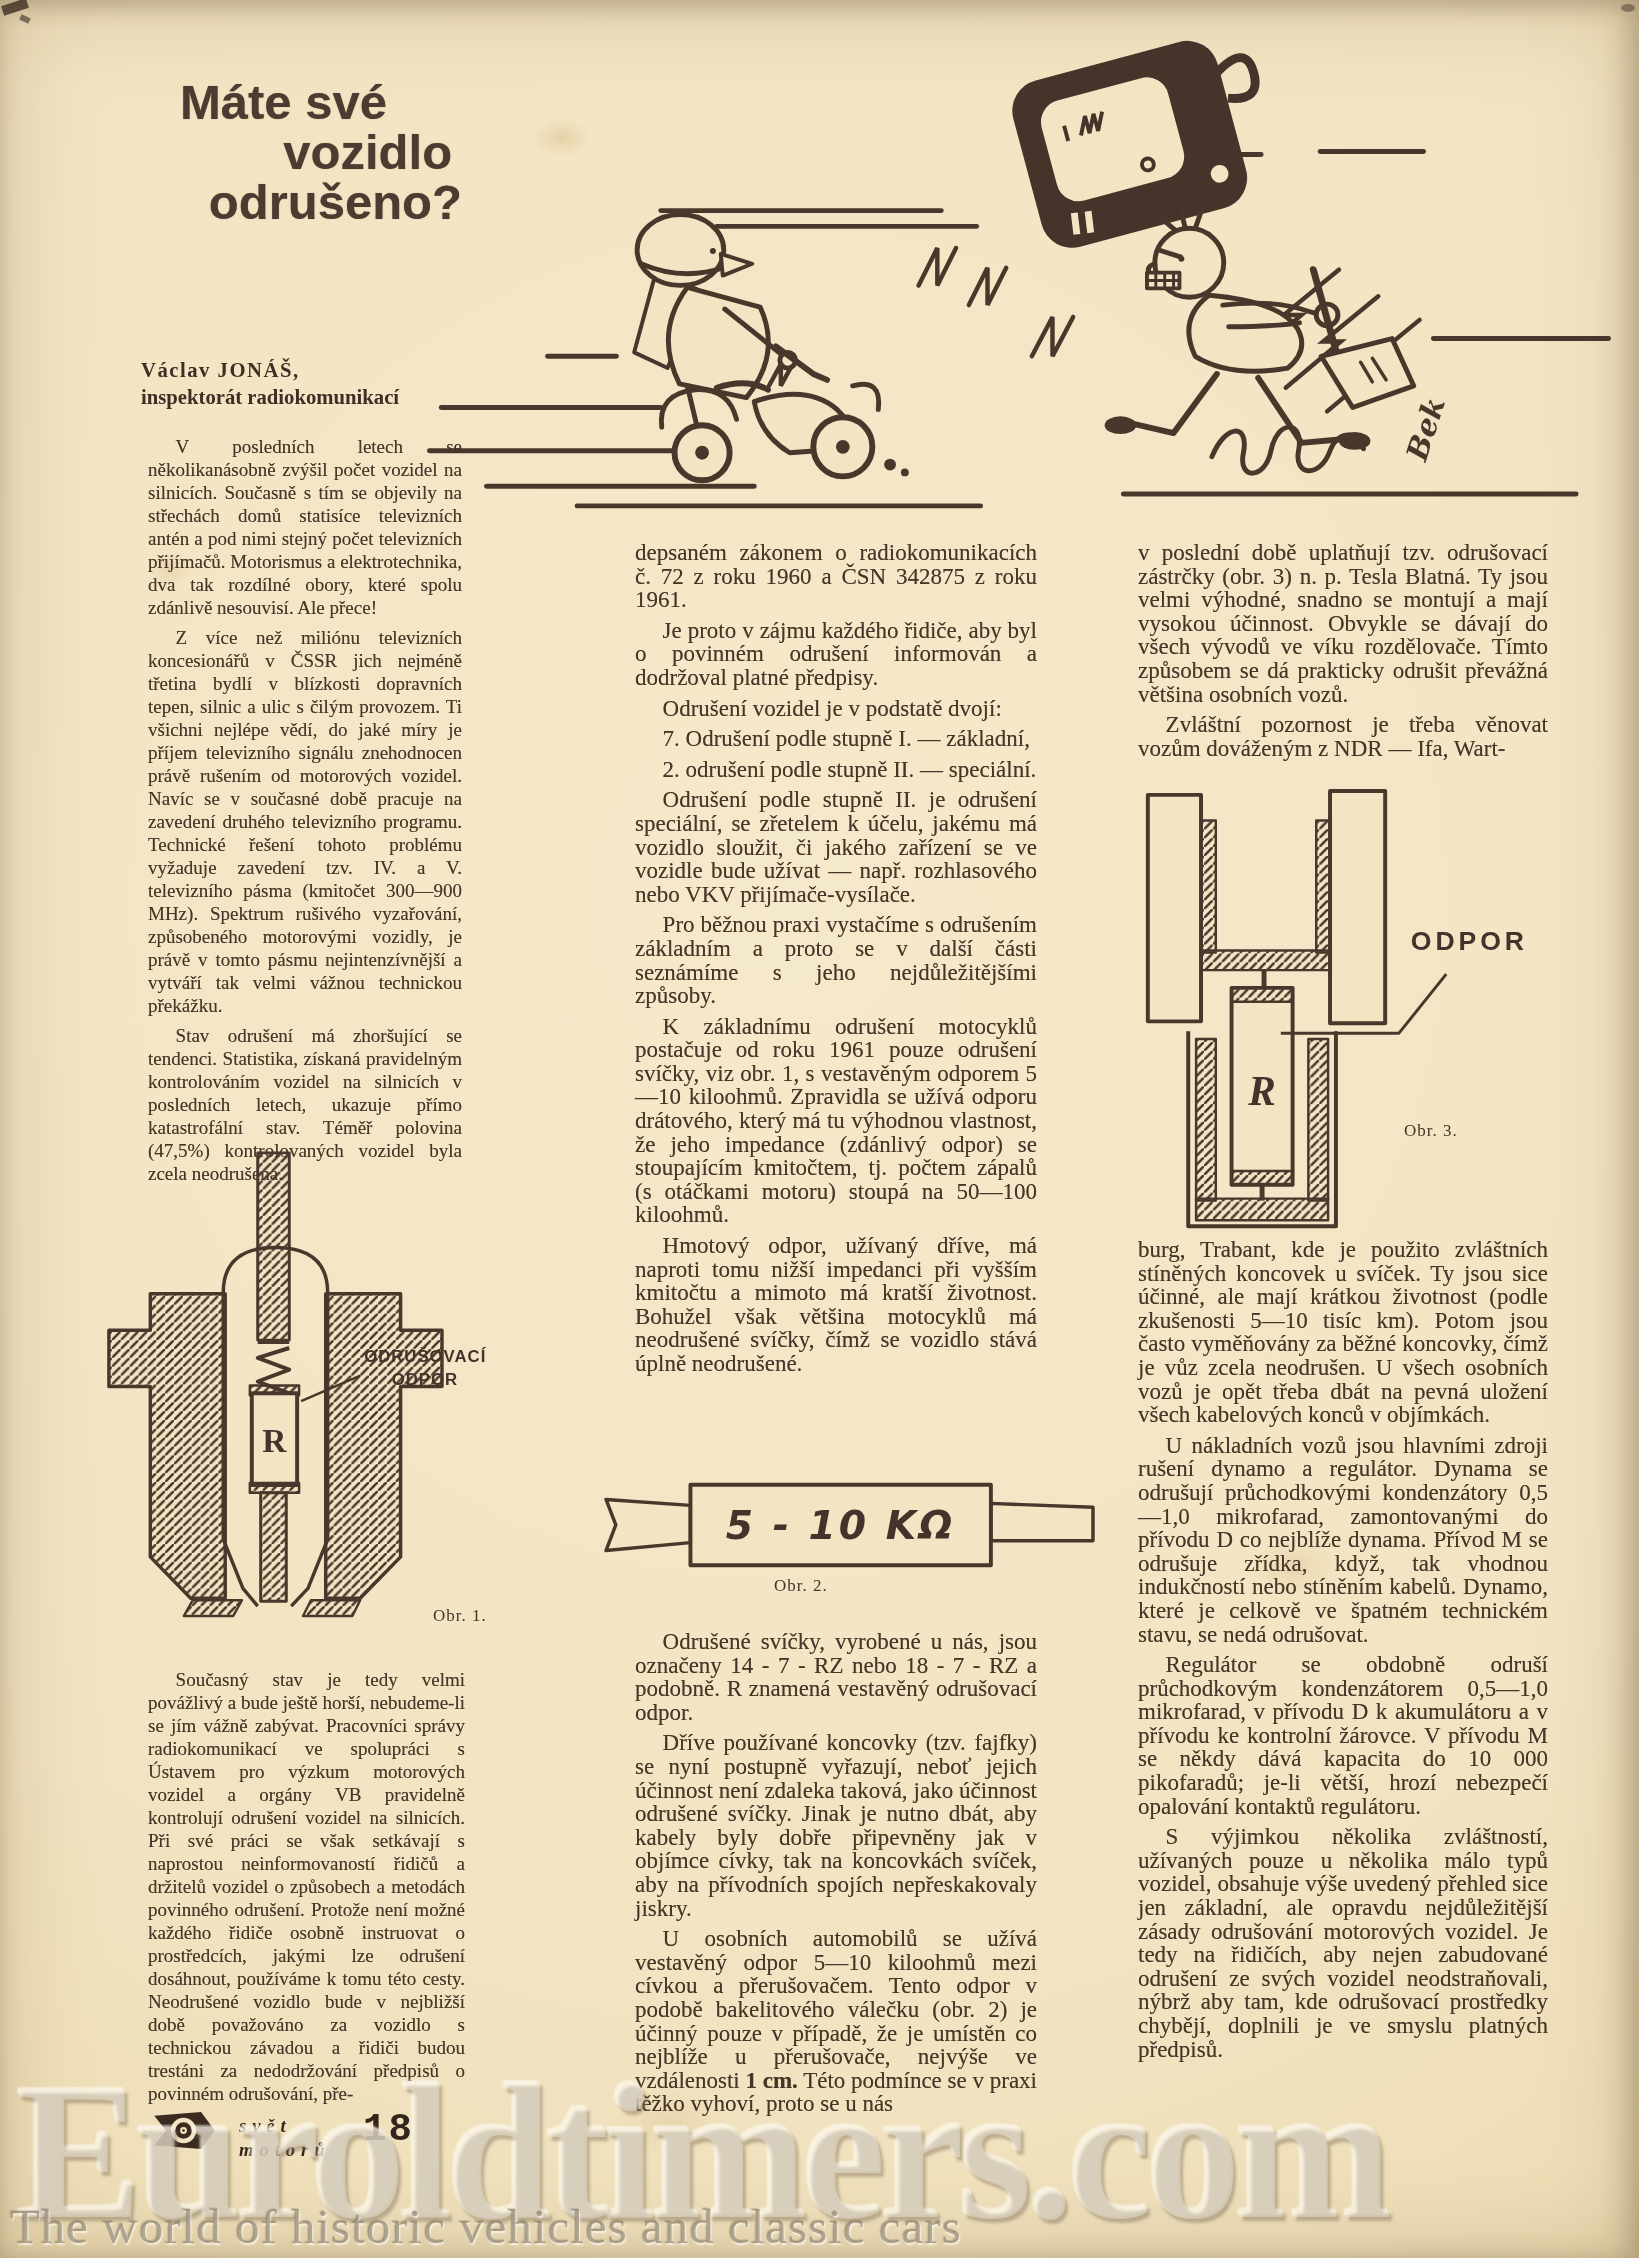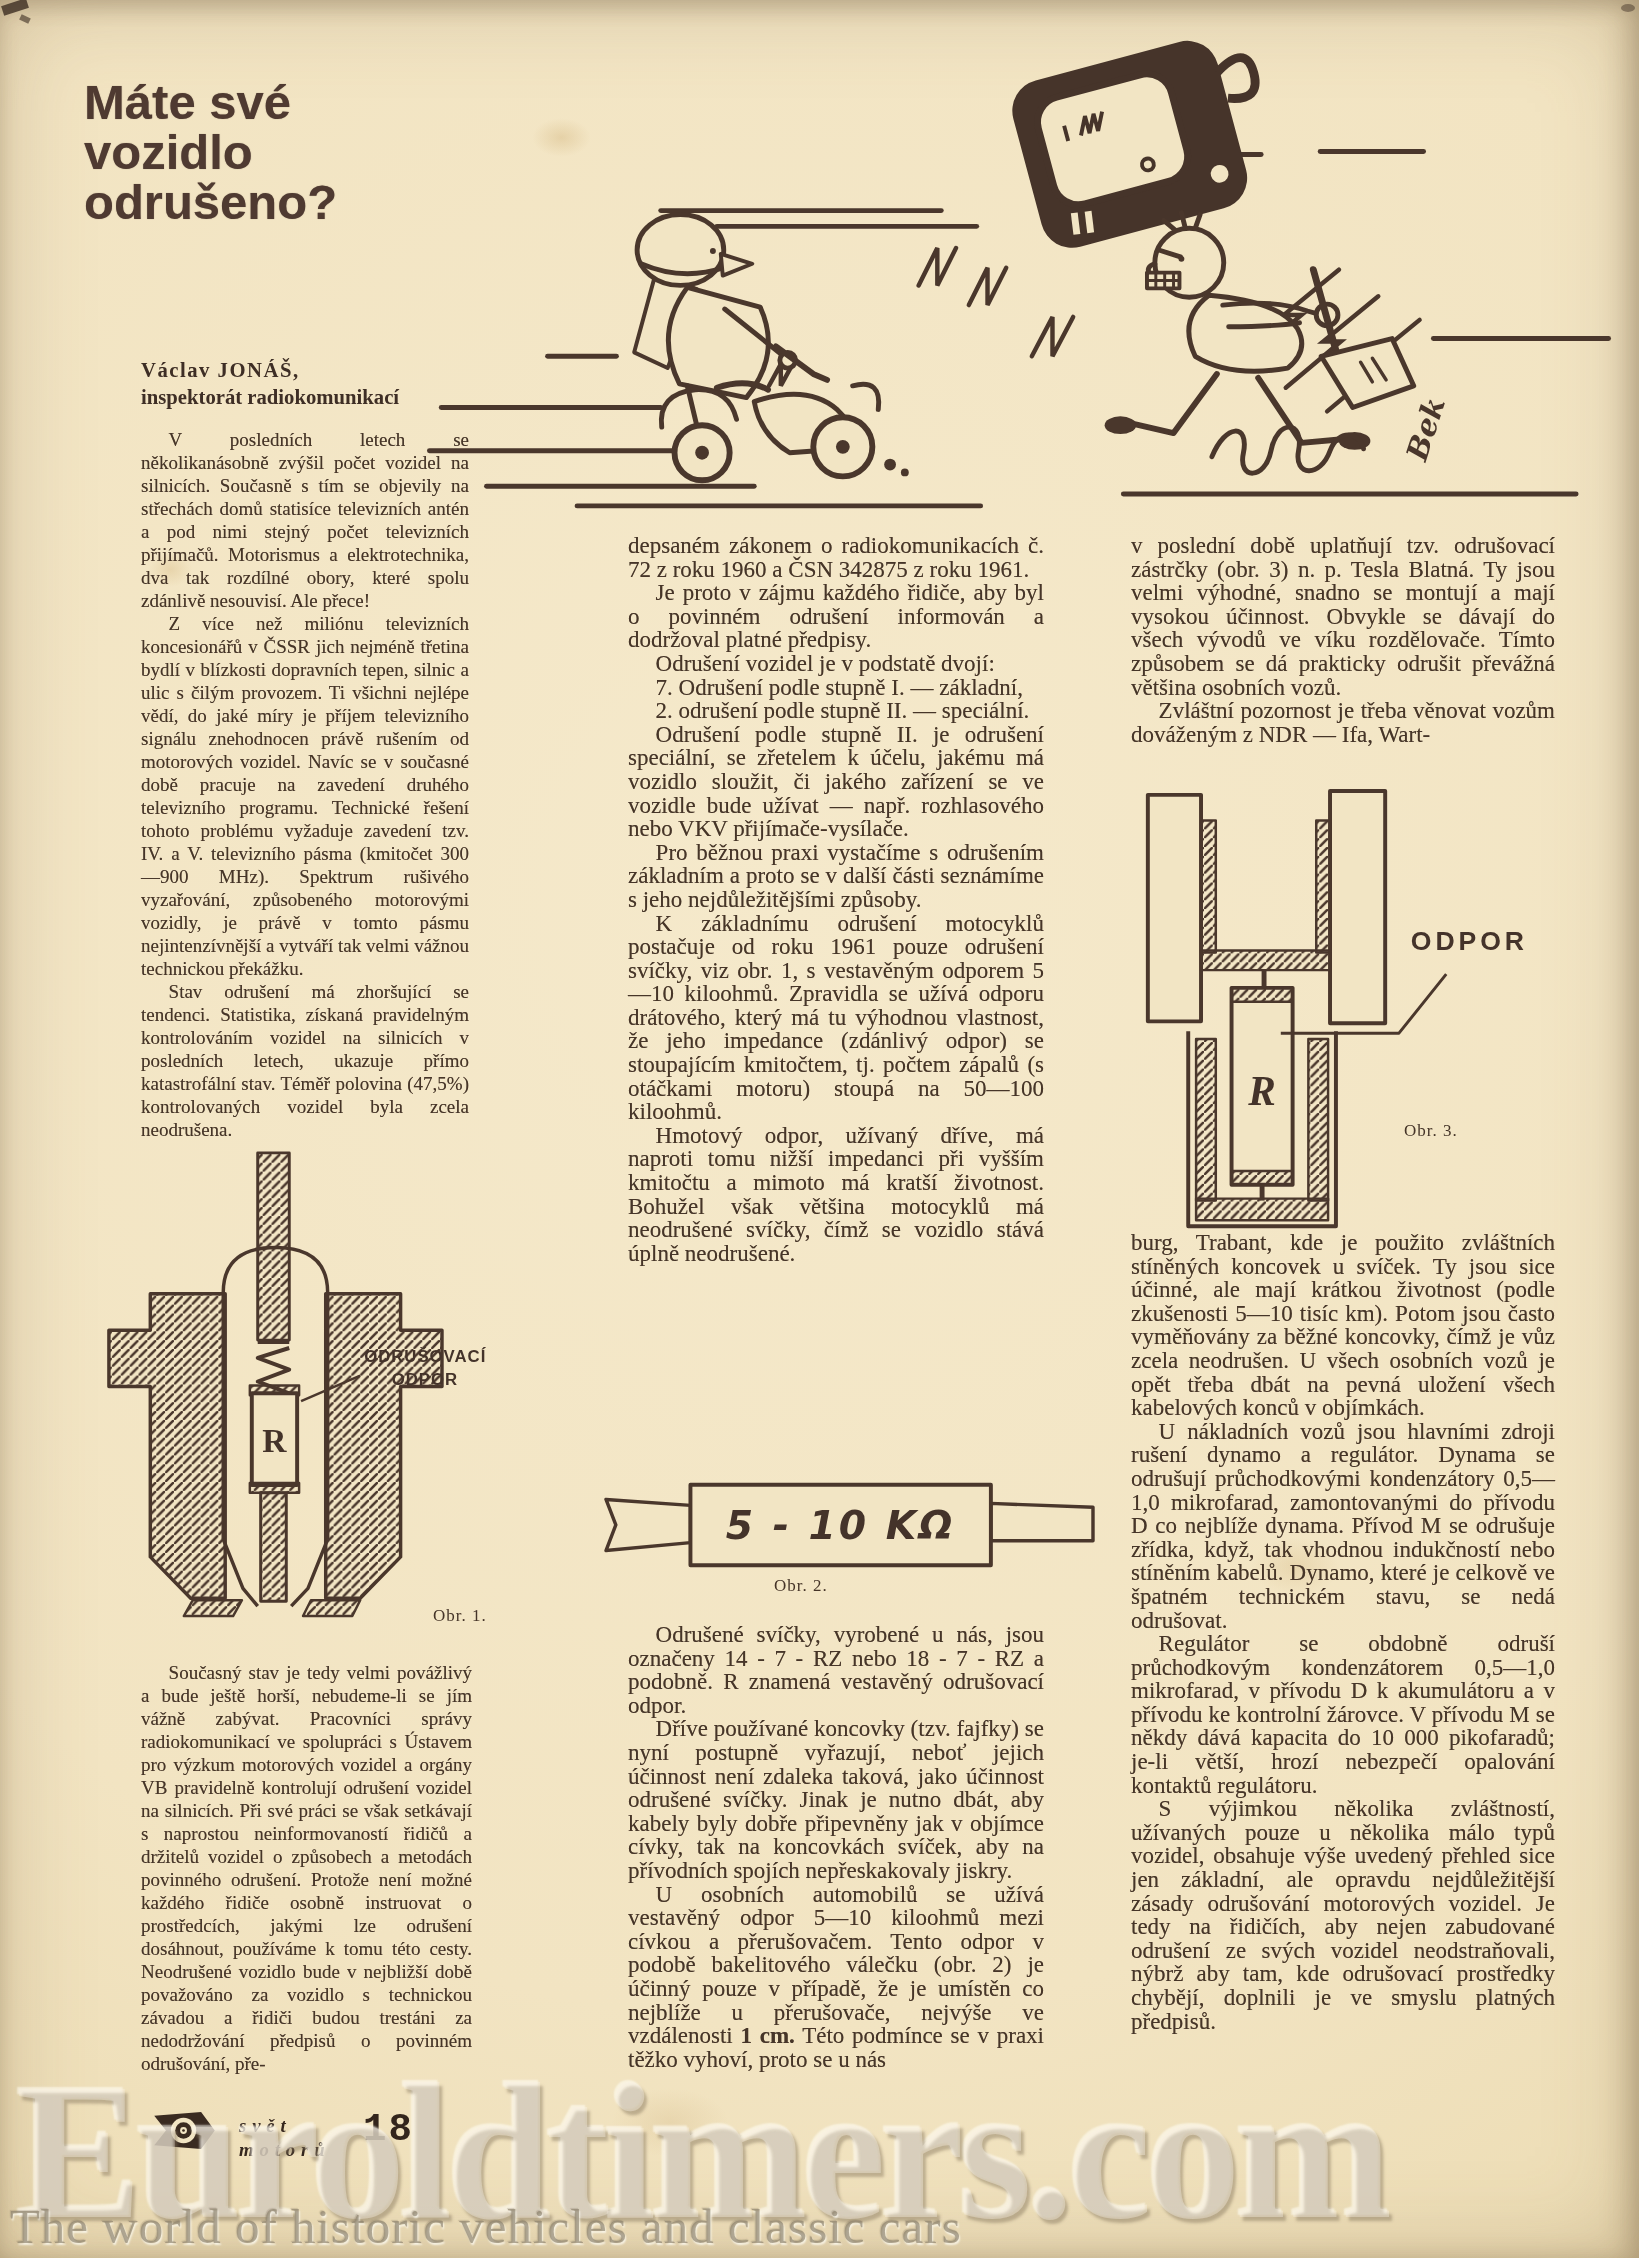--- a/index.html
+++ b/index.html
@@ -5,37 +5,37 @@
   html,body{margin:0;padding:0}
   body{width:1639px;height:2259px;position:relative;overflow:hidden;
        background:#d8c9a5;font-family:"Liberation Serif","DejaVu Serif",serif}
   .page{position:absolute;left:0;top:0;width:1639px;height:2259px;
     background:radial-gradient(ellipse 120% 90% at 48% 40%, #f5e9cb 0%, #f2e4c2 55%, #ead9ae 90%, #e1cd9c 100%);
     box-shadow:inset 0 0 94px rgba(124,98,60,.28), inset 0 7.9px 19.7px rgba(90,70,45,.18), inset -13.8px 0 25.6px rgba(95,72,45,.22);}
   .stain{position:absolute;border-radius:50%;pointer-events:none}
   .speck{position:absolute;background:#3c2d22;pointer-events:none}
 
   
-  .title{position:absolute;left:84px;top:77px;width:378px;text-align:left;
+  .title{position:absolute;left:84px;top:77px;width:378px;text-align:right;
     font-family:"Liberation Sans","DejaVu Sans",sans-serif;font-weight:bold;
     color:#4f3a31;font-size:49px;line-height:50px;letter-spacing:0;
     text-shadow:0 0 1px rgba(79,58,49,.55)}
   .title span{display:block}
   .title .t1{padding-right:75px}
   .title .t2{padding-right:9.9px}
 
   .author{position:absolute;left:141px;top:357px;font-weight:bold;color:#3e2e25;
     font-size:20.7px;line-height:26.6px}
   .author .name{letter-spacing:1.5px}
 
   
   .col{position:absolute;color:#463528;text-align:justify;text-shadow:0 0 0.6px rgba(70,53,40,.5)}
   .c1{font-size:19px;line-height:23px}
   .c23{font-size:23px;line-height:23.6px}
-  .col p{margin:0;text-indent:27.6px}
+  .col p{margin:7px;text-indent:27.6px}
   .col p.cont{text-indent:0}
   #col1{left:141px;top:428px;width:328px}
   #col1b{left:141px;top:1661px;width:331px}
   #col2{left:628px;top:534px;width:416px}
   #col2b{left:628px;top:1623px;width:416px}
   #col3{left:1131px;top:534px;width:424px}
   #col3b{left:1131px;top:1231px;width:424px}
 
   
   svg{position:absolute;overflow:visible}

